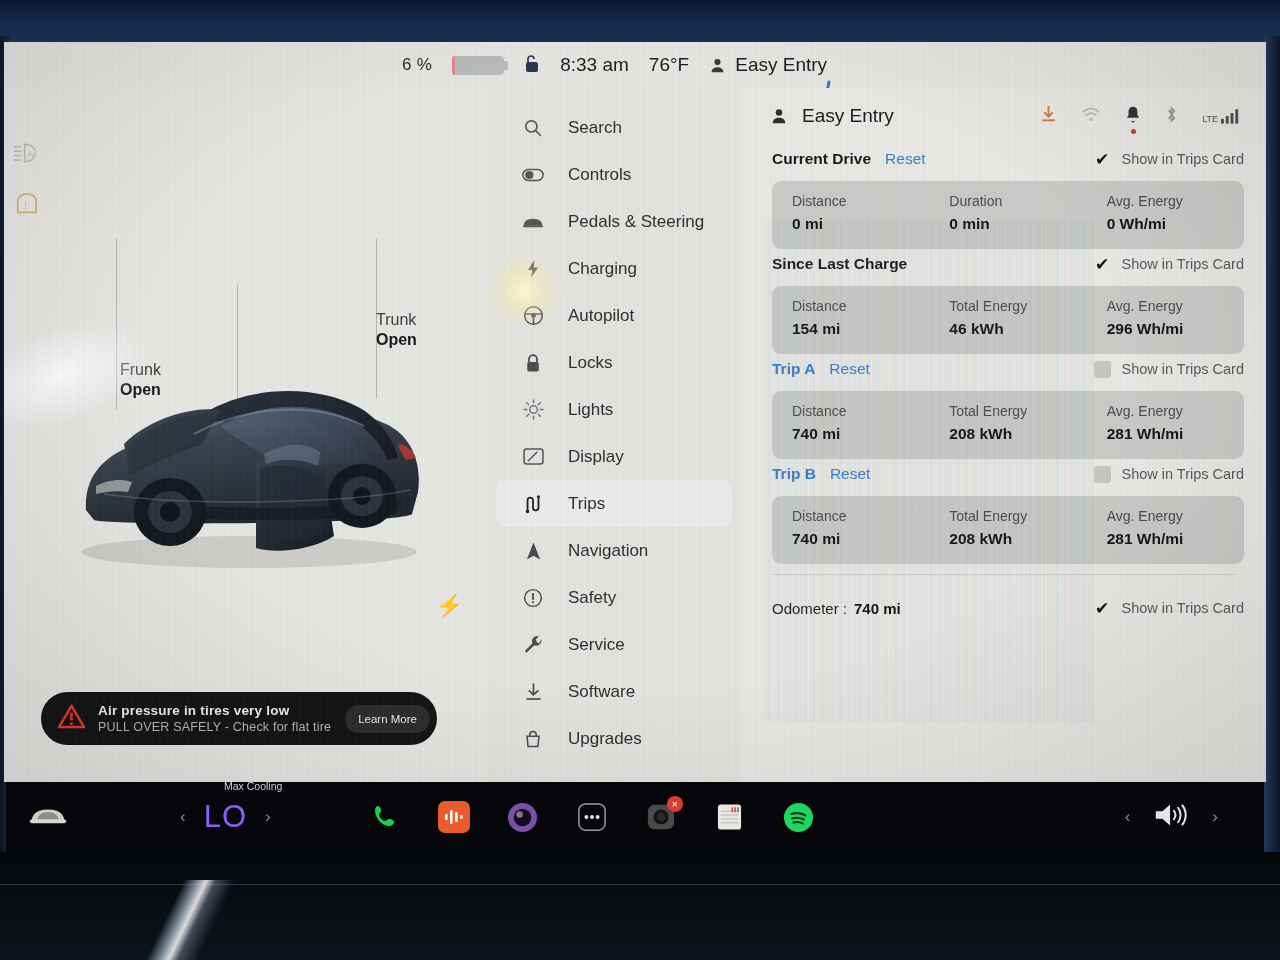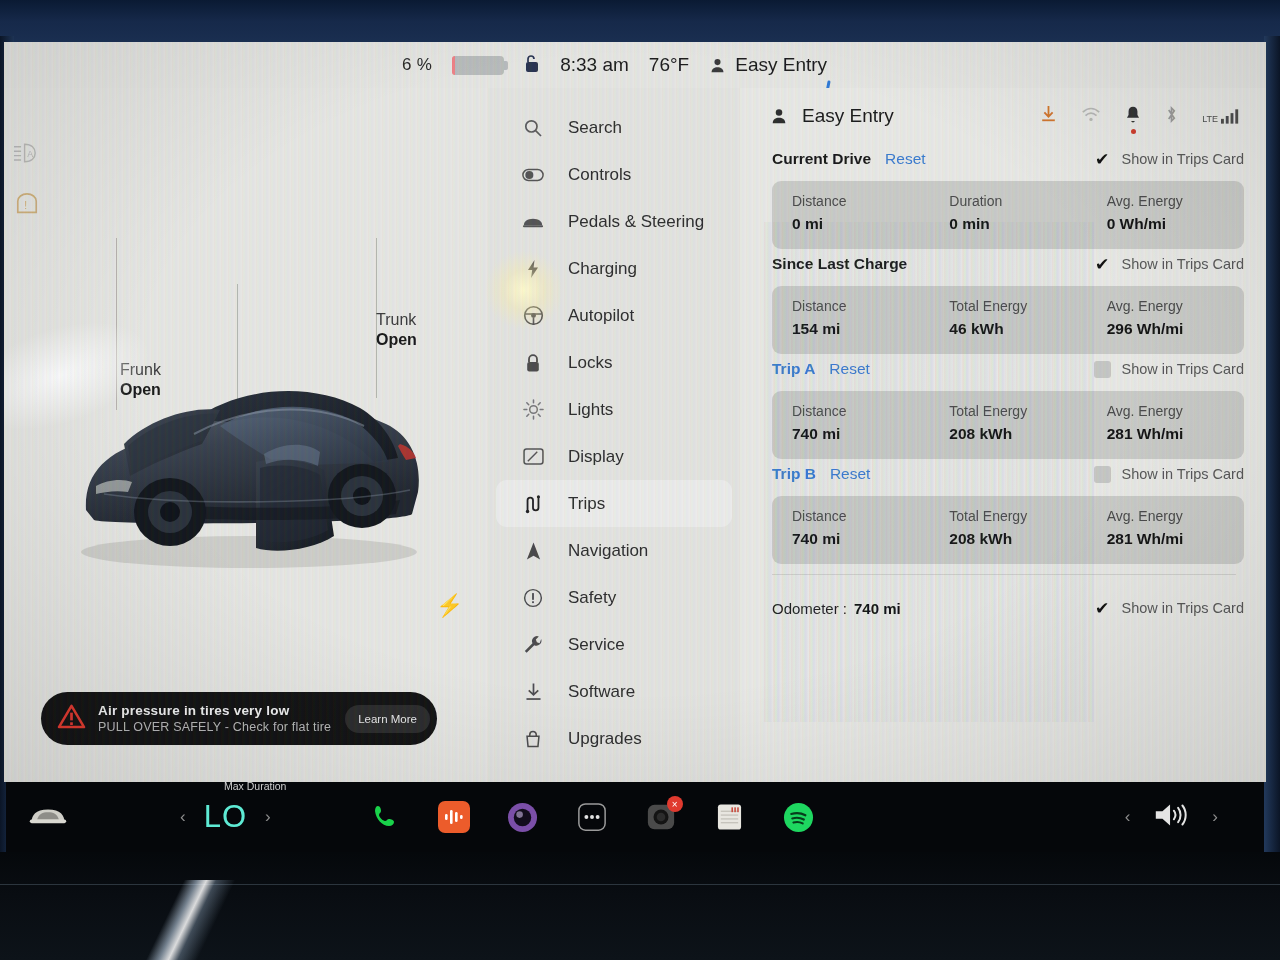--- a/index.html
+++ b/index.html
@@ -142,21 +142,21 @@
     pointer-events:none; z-index:42;
     background:radial-gradient(ellipse at 50% 45%, rgba(0,0,0,0) 55%, rgba(0,0,0,.10) 100%); }
 
   
   .taskbar { position:absolute; left:6px; top:782px; width:1258px; height:70px;
     background:#05070a; display:flex; align-items:center; }
   .tb-car { margin-left:22px; }
   .climate { display:flex; align-items:center; gap:18px; margin-left:112px;
     position:relative; }
   .climate .arrow { font-size:17px; color:#8d8d8d; }
-  .climate .lo { font-size:31px; color:#5eead4; letter-spacing:1px; }
+  .climate .lo { font-size:31px; color:#8b5cf6; letter-spacing:1px; }
   .maxcool { position:absolute; left:44px; top:-19px; font-size:10.5px;
     color:#cfcfcf; white-space:nowrap; }
   .apps { display:flex; align-items:center; gap:33px; margin-left:96px; }
   .app { width:36px; height:36px; display:flex; align-items:center;
     justify-content:center; position:relative; }
   .badge { position:absolute; right:-4px; top:-3px; width:16px; height:16px;
     border-radius:50%; background:#e03a2f; color:#fff; font-size:10px;
     display:flex; align-items:center; justify-content:center; }
   .vol { display:flex; align-items:center; gap:22px; margin-left:auto; margin-right:46px; }
   .vol .arrow { font-size:17px; color:#8d8d8d; }
@@ -619,21 +619,21 @@
 
   <div class="taskbar">
     <span class="tb-car">
       <svg width="40" height="24" viewBox="0 0 44 26">
           <path d="M4 20c0-6 4-13 18-13s18 7 18 13z" fill="#cfcec7"></path>
           <path d="M10 18c2-6 6-8 12-8s10 2 12 8z" fill="#8e8d88"></path>
           <rect x="2" y="18" width="40" height="4" rx="2" fill="#d9d8d1"></rect>
         </svg>
     </span>
     <span class="climate">
-      <span class="maxcool">Max Duration</span>
+      <span class="maxcool">Max Cooling</span>
       <span class="arrow">‹</span>
       <span class="lo">LO</span>
       <span class="arrow">›</span>
     </span>
     <span class="apps">
       <span class="app">
         <svg width="28" height="28" viewBox="0 0 28 28">
             <path d="M7 3c2 0 3 3 3 5s-2 2-2 4 4 6 6 6 2-2 4-2 5 1 5 3-2 4-5 4C11 23 5 16 4 8 4 5 5 3 7 3z" fill="#19d24a"></path>
           </svg>
       </span>

